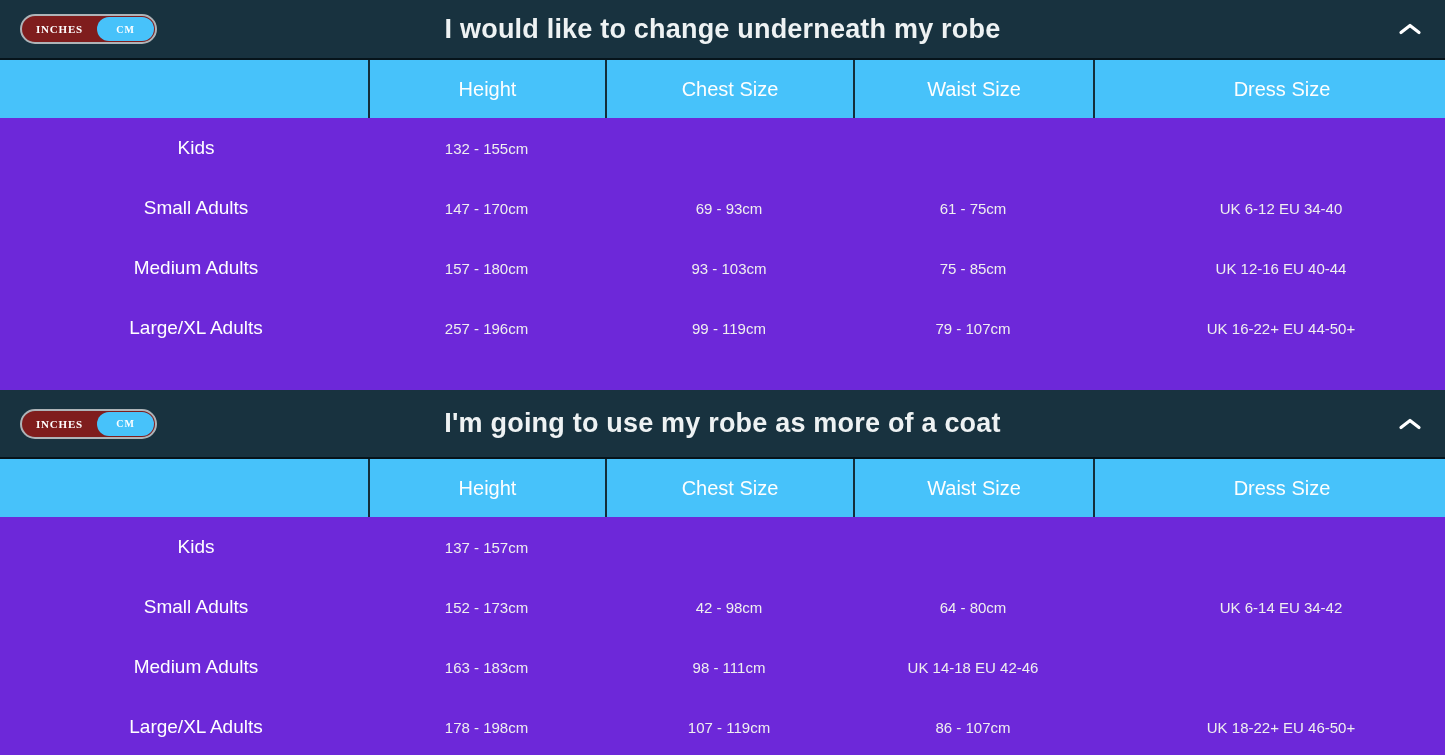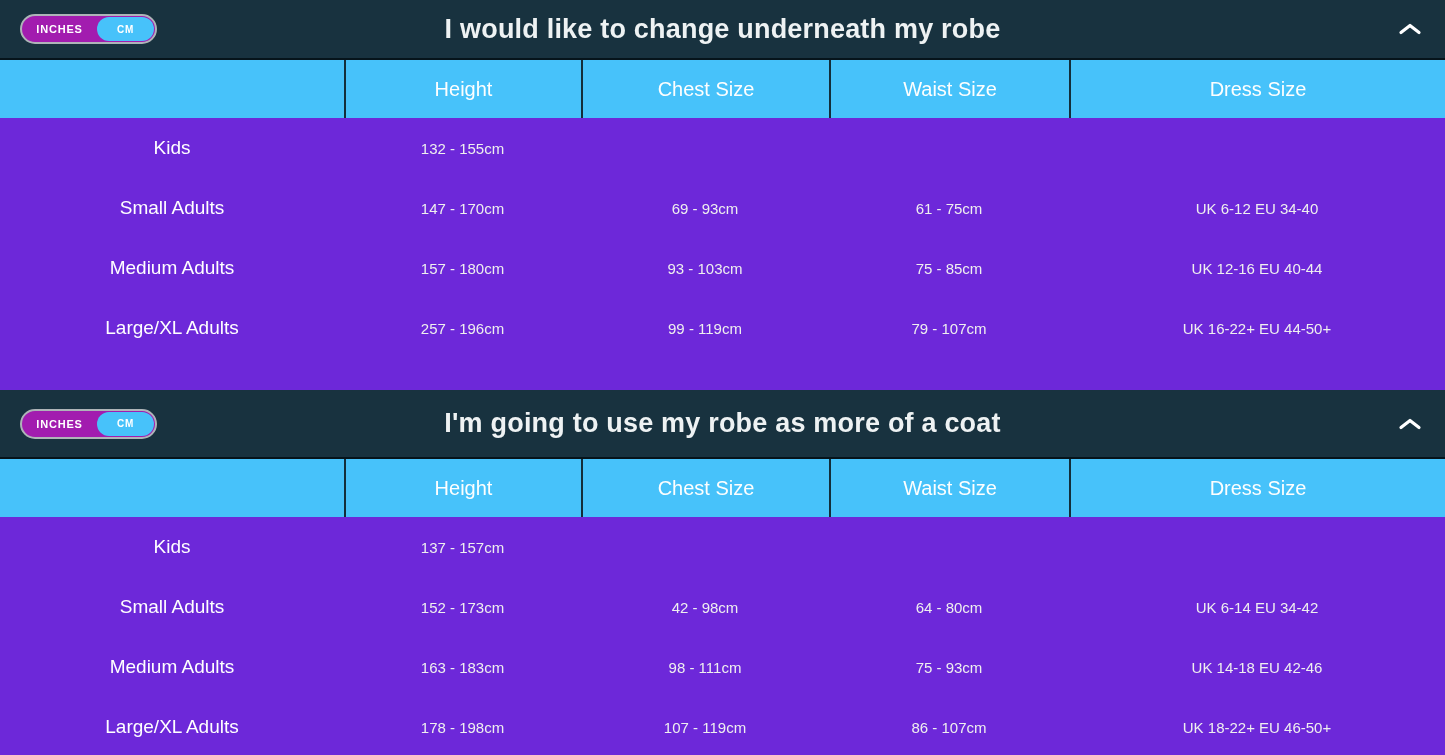--- a/index.html
+++ b/index.html
@@ -26,27 +26,28 @@
     font-size: 27px;
     font-weight: 700;
     letter-spacing: 0.2px;
   }
   
   .toggle {
     position: absolute;
     left: 20px; top: 50%;
     transform: translateY(-50%);
     width: 137px; height: 30px;
-    background: #a21caf;
+    background: #7f1d1d;
     border: 2px solid #aeb4b8;
     border-radius: 16px;
     display: flex;
     align-items: center;
     cursor: pointer;
     overflow: hidden;
+    font-family: Liberation Serif, serif;
   }
   .toggle-inches {
     flex: 1;
     text-align: center;
     color: #fff;
     font-size: 11px;
     font-weight: bold;
     letter-spacing: 0.8px;
   }
   .toggle-cm {
@@ -70,20 +71,21 @@
     background: transparent;
     border: none;
     cursor: pointer;
     display: flex;
     align-items: center;
   }
   
   .grid-row {
     display: grid;
     grid-template-columns: 344px 237px 248px 240px 376px;
+    padding-left: 24px;
   }
   .col-header {
     height: 60px;
     background: #47c2fa;
     border-top: 2px solid #06141b;
   }
   .col-header .cell {
     display: flex;
     align-items: center;
     justify-content: center;
@@ -202,21 +204,20 @@
         <div class="cell rowlabel">Small Adults</div>
         <div class="cell">152 - 173cm</div>
         <div class="cell">42 - 98cm</div>
         <div class="cell">64 - 80cm</div>
         <div class="cell">UK 6-14 EU 34-42</div>
       </div>
       <div class="grid-row trow">
         <div class="cell rowlabel">Medium Adults</div>
         <div class="cell">163 - 183cm</div>
         <div class="cell">98 - 111cm</div>
-        <div class="cell">75 - 93cm</div>
         <div class="cell">UK 14-18 EU 42-46</div>
       </div>
       <div class="grid-row trow">
         <div class="cell rowlabel">Large/XL Adults</div>
         <div class="cell">178 - 198cm</div>
         <div class="cell">107 - 119cm</div>
         <div class="cell">86 - 107cm</div>
         <div class="cell">UK 18-22+ EU 46-50+</div>
       </div>
     </div>

